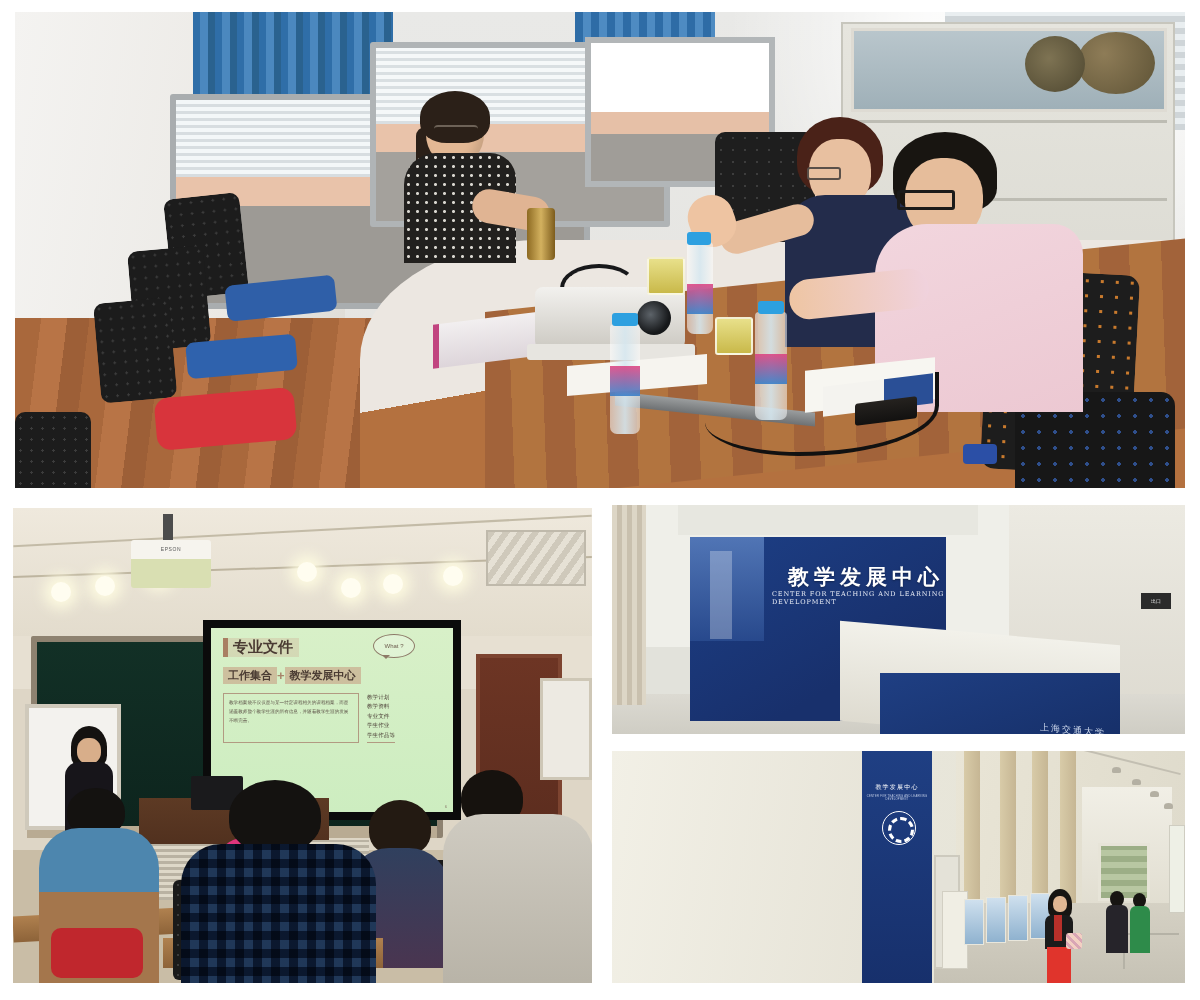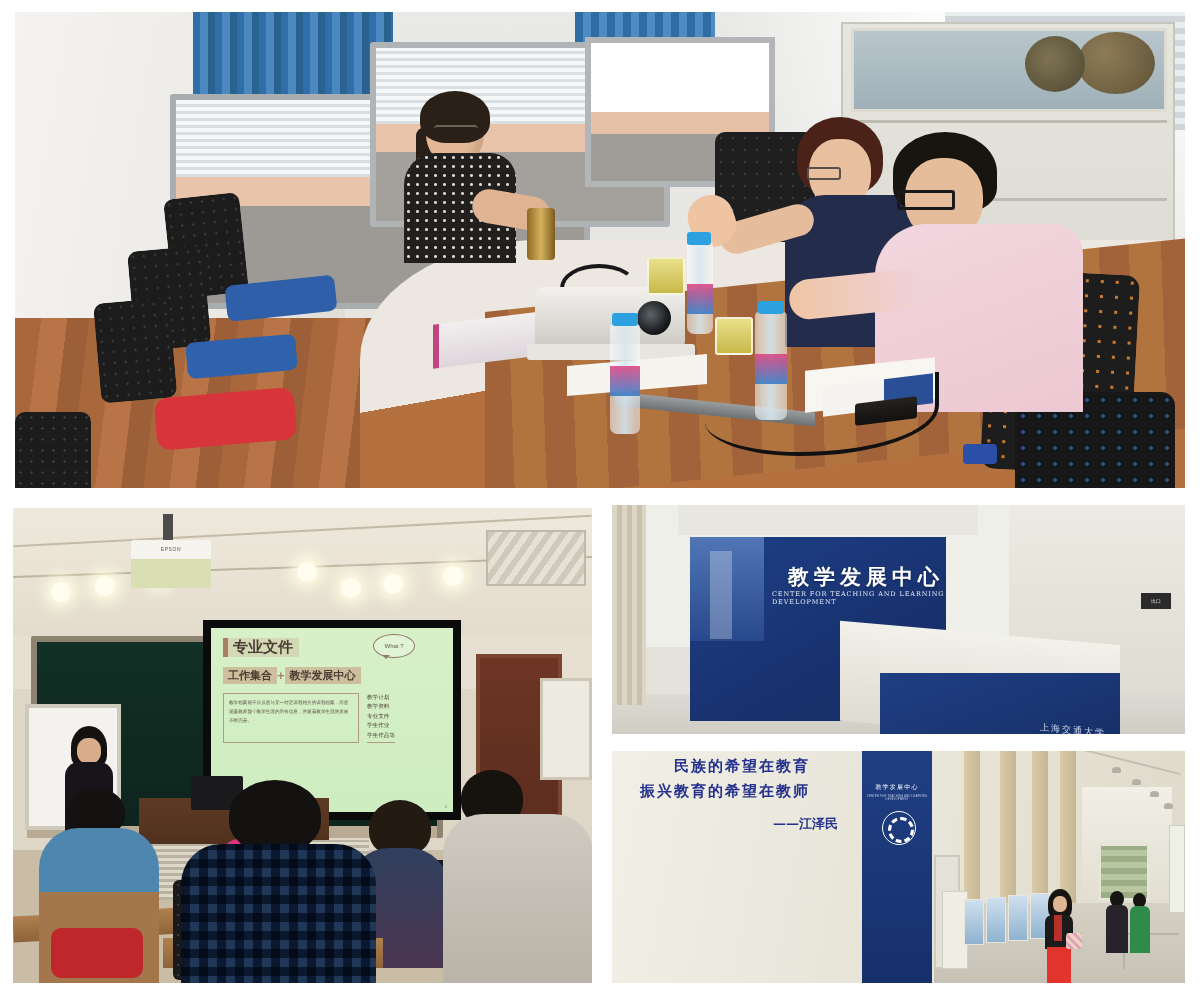--- a/index.html
+++ b/index.html
@@ -568,25 +568,20 @@
       <div class="col c4"></div>
       <div class="vanish"></div>
       <div class="win"></div>
       <div class="lampline"></div>
       <div class="pend pd1"></div>
       <div class="pend pd2"></div>
       <div class="pend pd3"></div>
       <div class="pend pd4"></div>
       <div class="floorp"></div>
 
-      <div class="quote">
-        <div class="q1">民族的希望在教育</div>
-        <div class="q2">振兴教育的希望在教师</div>
-        <div class="q3">——江泽民</div>
-      </div>
 
       <div class="pillar">
         <div class="pcn">教学发展中心</div>
         <div class="pen">CENTER FOR TEACHING AND LEARNING DEVELOPMENT</div>
         <div class="pseal"></div>
       </div>
 
       <div class="niche"></div>
       <div class="kiosk"></div>
       <div class="disp dp1"></div>

